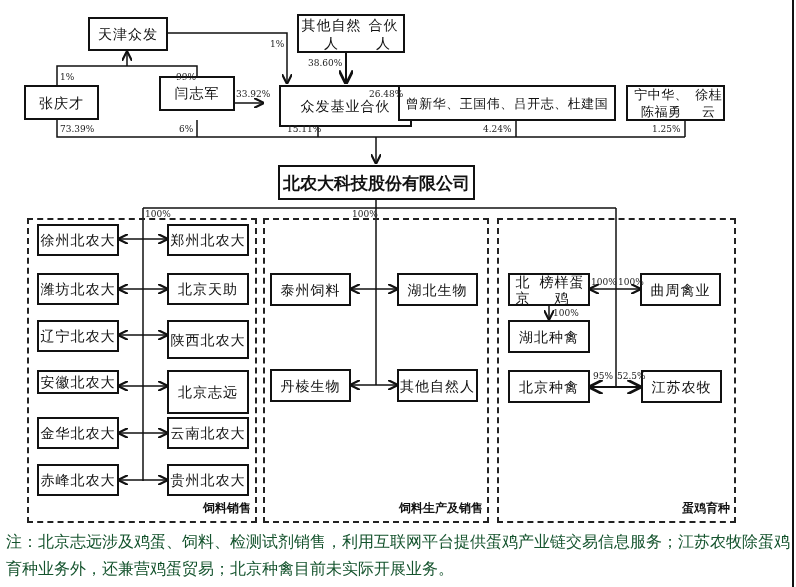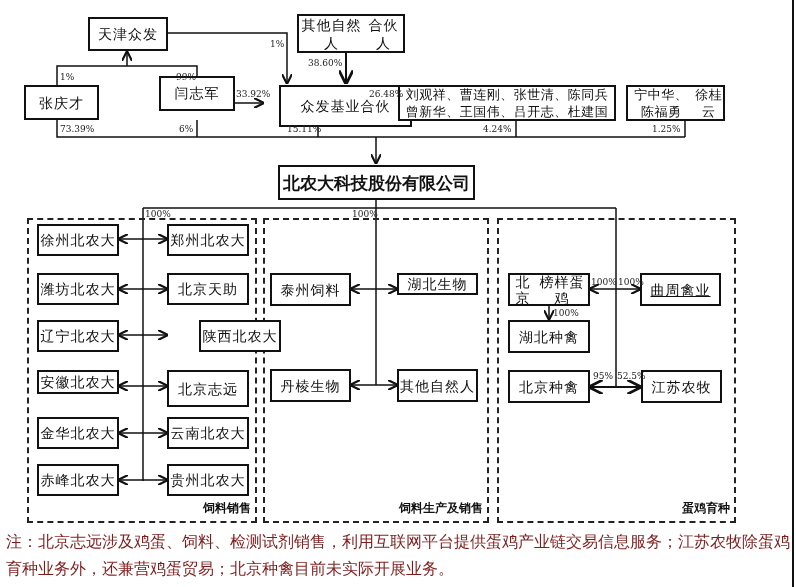--- a/index.html
+++ b/index.html
@@ -11,21 +11,21 @@
   .box.small { font-size:13px; line-height:17px; letter-spacing:0.5px; }
   .box.main { border-width:2px; font-family:"DejaVu Sans","Liberation Sans",sans-serif;
               font-weight:bold; font-size:17px; letter-spacing:0px; }
   .pct { position:absolute; font-size:9px; line-height:10px; color:#222;
          font-family:"DejaVu Serif","Liberation Serif",serif; white-space:nowrap; }
   .section { position:absolute; border:2px dashed #222; box-sizing:border-box; }
   .section-label { position:absolute; font-family:"DejaVu Sans","Liberation Sans",sans-serif;
                    font-weight:bold; font-size:12px; white-space:nowrap; }
   svg.lines { position:absolute; left:0; top:0; }
   .note { position:absolute; left:6px; top:528px; width:790px; font-size:16px; line-height:27px;
-          font-family:"DejaVu Serif","Liberation Serif",serif; color:#7f1d1d; }
+          font-family:"DejaVu Serif","Liberation Serif",serif; color:#14532d; }
   .edge { position:absolute; left:792px; top:0; width:2px; height:587px; background:#111; }
 </style>
 </head>
 <body>
 
 <svg class="lines" width="796" height="587">
   <defs>
     <marker id="ah" viewBox="0 0 10 10" refX="9" refY="5" markerWidth="7" markerHeight="7" orient="auto-start-reverse">
       <path d="M0,0 L10,5 L0,10" fill="none" stroke="#111" stroke-width="2"></path>
     </marker>
@@ -94,21 +94,20 @@
 <div class="box" style="left:24px;top:85px;width:75px;height:35px;">
   <span>张庆才</span>
 </div>
 <div class="box" style="left:159px;top:76px;width:76px;height:35px;font-family:Liberation Mono, monospace;">
   <span>闫志军</span>
 </div>
 <div class="box" style="left:279px;top:85px;width:133px;height:42px;">
   <span>众发基业合伙</span>
 </div>
 <div class="box small" style="left:398px;top:85px;width:218px;height:36px;flex-direction:column;">
-  <span>刘观祥、曹连刚、张世清、陈同兵</span>
   <span>曾新华、王国伟、吕开志、杜建国</span>
 </div>
 <div class="box small" style="left:626px;top:85px;width:99px;height:36px;flex-direction:row;">
   <span>宁中华、陈福勇</span>
   <span>徐桂云</span>
 </div>
 
 <span class="pct" style="left:60px;top:72px;">1%</span>
 <span class="pct" style="left:176px;top:72px;">99%</span>
 <span class="pct" style="left:270px;top:39px;">1%</span>
@@ -156,57 +155,57 @@
 <div class="box" style="left:37px;top:464px;width:82px;height:32px;">
     <span>赤峰北农大</span>
   </div>
 
 <div class="box" style="left:167px;top:224px;width:82px;height:32px;">
     <span>郑州北农大</span>
   </div>
 <div class="box" style="left:167px;top:273px;width:82px;height:32px;">
     <span>北京天助</span>
   </div>
-<div class="box" style="left:167px;top:320px;width:82px;height:32px;margin-left:32px;">
+<div class="box" style="left:167px;top:320px;width:82px;height:39px;">
     <span>陕西北农大</span>
   </div>
-<div class="box" style="left:167px;top:370px;width:82px;height:37px;justify-content:center;">
+<div class="box" style="left:167px;top:370px;width:82px;height:44px;justify-content:center;">
     <span>北京志远</span>
   </div>
 <div class="box" style="left:167px;top:417px;width:82px;height:32px;">
     <span>云南北农大</span>
   </div>
 <div class="box" style="left:167px;top:464px;width:82px;height:32px;text-align:center;">
     <span>贵州北农大</span>
   </div>
 
 <div class="box" style="left:270px;top:273px;width:81px;height:33px;">
     <span>泰州饲料</span>
   </div>
 <div class="box" style="left:270px;top:369px;width:81px;height:33px;">
     <span>丹棱生物</span>
   </div>
-<div class="box" style="left:397px;top:273px;width:81px;height:22px;text-align:center;">
+<div class="box" style="left:397px;top:273px;width:81px;height:33px;text-align:center;">
     <span>湖北生物</span>
   </div>
 <div class="box" style="left:397px;top:369px;width:81px;height:33px;">
     <span>其他自然人</span>
   </div>
 
 <div class="box" style="left:508px;top:273px;width:82px;height:33px;flex-direction:row;line-height:16px;">
   <span>北京</span>
   <span>榜样蛋鸡</span>
 </div>
 <div class="box" style="left:508px;top:320px;width:82px;height:33px;">
     <span>湖北种禽</span>
   </div>
 <div class="box" style="left:508px;top:370px;width:82px;height:33px;">
     <span>北京种禽</span>
   </div>
-<div class="box" style="left:640px;top:273px;width:81px;height:33px;text-decoration:underline;">
+<div class="box" style="left:640px;top:273px;width:81px;height:33px;">
     <span>曲周禽业</span>
   </div>
 <div class="box" style="left:641px;top:370px;width:81px;height:33px;">
     <span>江苏农牧</span>
   </div>
 
 <span class="pct" style="left:591px;top:277px;">100%</span>
 <span class="pct" style="left:618px;top:277px;">100%</span>
 <span class="pct" style="left:553px;top:308px;">100%</span>
 <span class="pct" style="left:593px;top:371px;">95%</span>

